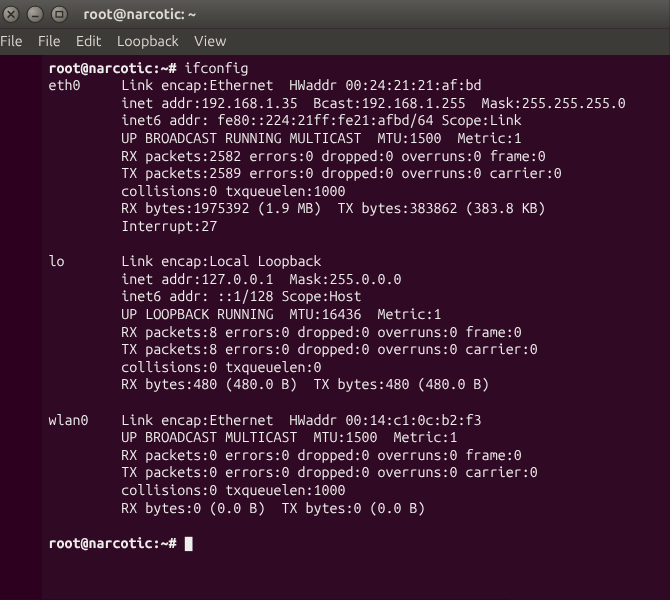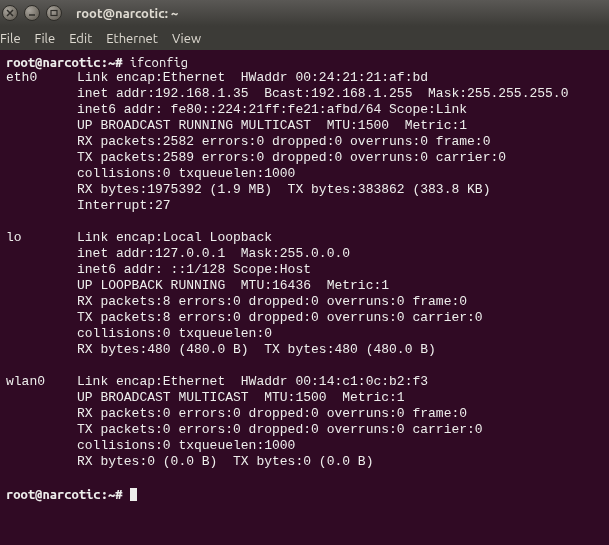--- a/index.html
+++ b/index.html
@@ -51,29 +51,30 @@
   }
   .terminal {
     background: #300a24;
     color: #eeeeec;
     font-size: 13px;
     line-height: 16px;
     padding: 4px 6px;
     white-space: pre;
     height: calc(545px - 26px - 24px);
     overflow: hidden;
+    margin-left: 38px;
   }
   .prompt-user { color: #eeeeec; font-weight: bold; }
   .cursor {
     display: inline-block;
     width: 7px; height: 13px;
     background: #eeeeec;
     vertical-align: text-bottom;
   }
-  .iface { display: block; font-family: Liberation Mono, monospace; }
+  .iface { display: block; }
   .line { display: block; }
   .name-col { display: inline-block; width: 9.1ch; vertical-align: top; }
 </style>
 </head>
 <body>
 
 <div class="titlebar">
   <div class="window-btn">
     <svg viewBox="0 0 8 8">
         <path d="M1 1 L7 7 M7 1 L1 7" stroke="#2e2c28" stroke-width="1.5"></path>
@@ -89,17 +90,17 @@
         <rect x="1" y="1.5" width="6" height="5" fill="none" stroke="#2e2c28" stroke-width="1.2"></rect>
       </svg>
   </div>
   <span class="title-text">root@narcotic: ~</span>
 </div>
 
 <div class="menubar">
   <span class="menu-item">File</span>
   <span class="menu-item">File</span>
   <span class="menu-item">Edit</span>
-  <span class="menu-item">Ethernet</span>
+  <span class="menu-item">Loopback</span>
   <span class="menu-item">View</span>
 </div>
 
 <div class="terminal" id="terminal"><span class="line"><span class="prompt-user">root@narcotic:~# </span><span>ifconfig</span></span><span class="iface"><span class="line"><span class="name-col">eth0</span><span>Link encap:Ethernet  HWaddr 00:24:21:21:af:bd  </span></span><span class="line"><span class="name-col"></span><span>inet addr:192.168.1.35  Bcast:192.168.1.255  Mask:255.255.255.0</span></span><span class="line"><span class="name-col"></span><span>inet6 addr: fe80::224:21ff:fe21:afbd/64 Scope:Link</span></span><span class="line"><span class="name-col"></span><span>UP BROADCAST RUNNING MULTICAST  MTU:1500  Metric:1</span></span><span class="line"><span class="name-col"></span><span>RX packets:2582 errors:0 dropped:0 overruns:0 frame:0</span></span><span class="line"><span class="name-col"></span><span>TX packets:2589 errors:0 dropped:0 overruns:0 carrier:0</span></span><span class="line"><span class="name-col"></span><span>collisions:0 txqueuelen:1000 </span></span><span class="line"><span class="name-col"></span><span>RX bytes:1975392 (1.9 MB)  TX bytes:383862 (383.8 KB)</span></span><span class="line"><span class="name-col"></span><span>Interrupt:27 </span></span><span class="line"> </span></span><span class="iface"><span class="line"><span class="name-col">lo</span><span>Link encap:Local Loopback  </span></span><span class="line"><span class="name-col"></span><span>inet addr:127.0.0.1  Mask:255.0.0.0</span></span><span class="line"><span class="name-col"></span><span>inet6 addr: ::1/128 Scope:Host</span></span><span class="line"><span class="name-col"></span><span>UP LOOPBACK RUNNING  MTU:16436  Metric:1</span></span><span class="line"><span class="name-col"></span><span>RX packets:8 errors:0 dropped:0 overruns:0 frame:0</span></span><span class="line"><span class="name-col"></span><span>TX packets:8 errors:0 dropped:0 overruns:0 carrier:0</span></span><span class="line"><span class="name-col"></span><span>collisions:0 txqueuelen:0 </span></span><span class="line"><span class="name-col"></span><span>RX bytes:480 (480.0 B)  TX bytes:480 (480.0 B)</span></span><span class="line"> </span></span><span class="iface"><span class="line"><span class="name-col">wlan0</span><span>Link encap:Ethernet  HWaddr 00:14:c1:0c:b2:f3  </span></span><span class="line"><span class="name-col"></span><span>UP BROADCAST MULTICAST  MTU:1500  Metric:1</span></span><span class="line"><span class="name-col"></span><span>RX packets:0 errors:0 dropped:0 overruns:0 frame:0</span></span><span class="line"><span class="name-col"></span><span>TX packets:0 errors:0 dropped:0 overruns:0 carrier:0</span></span><span class="line"><span class="name-col"></span><span>collisions:0 txqueuelen:1000 </span></span><span class="line"><span class="name-col"></span><span>RX bytes:0 (0.0 B)  TX bytes:0 (0.0 B)</span></span><span class="line"> </span></span><span class="line"><span class="prompt-user">root@narcotic:~# </span><span class="cursor"></span></span></div>
 
 </body></html>

